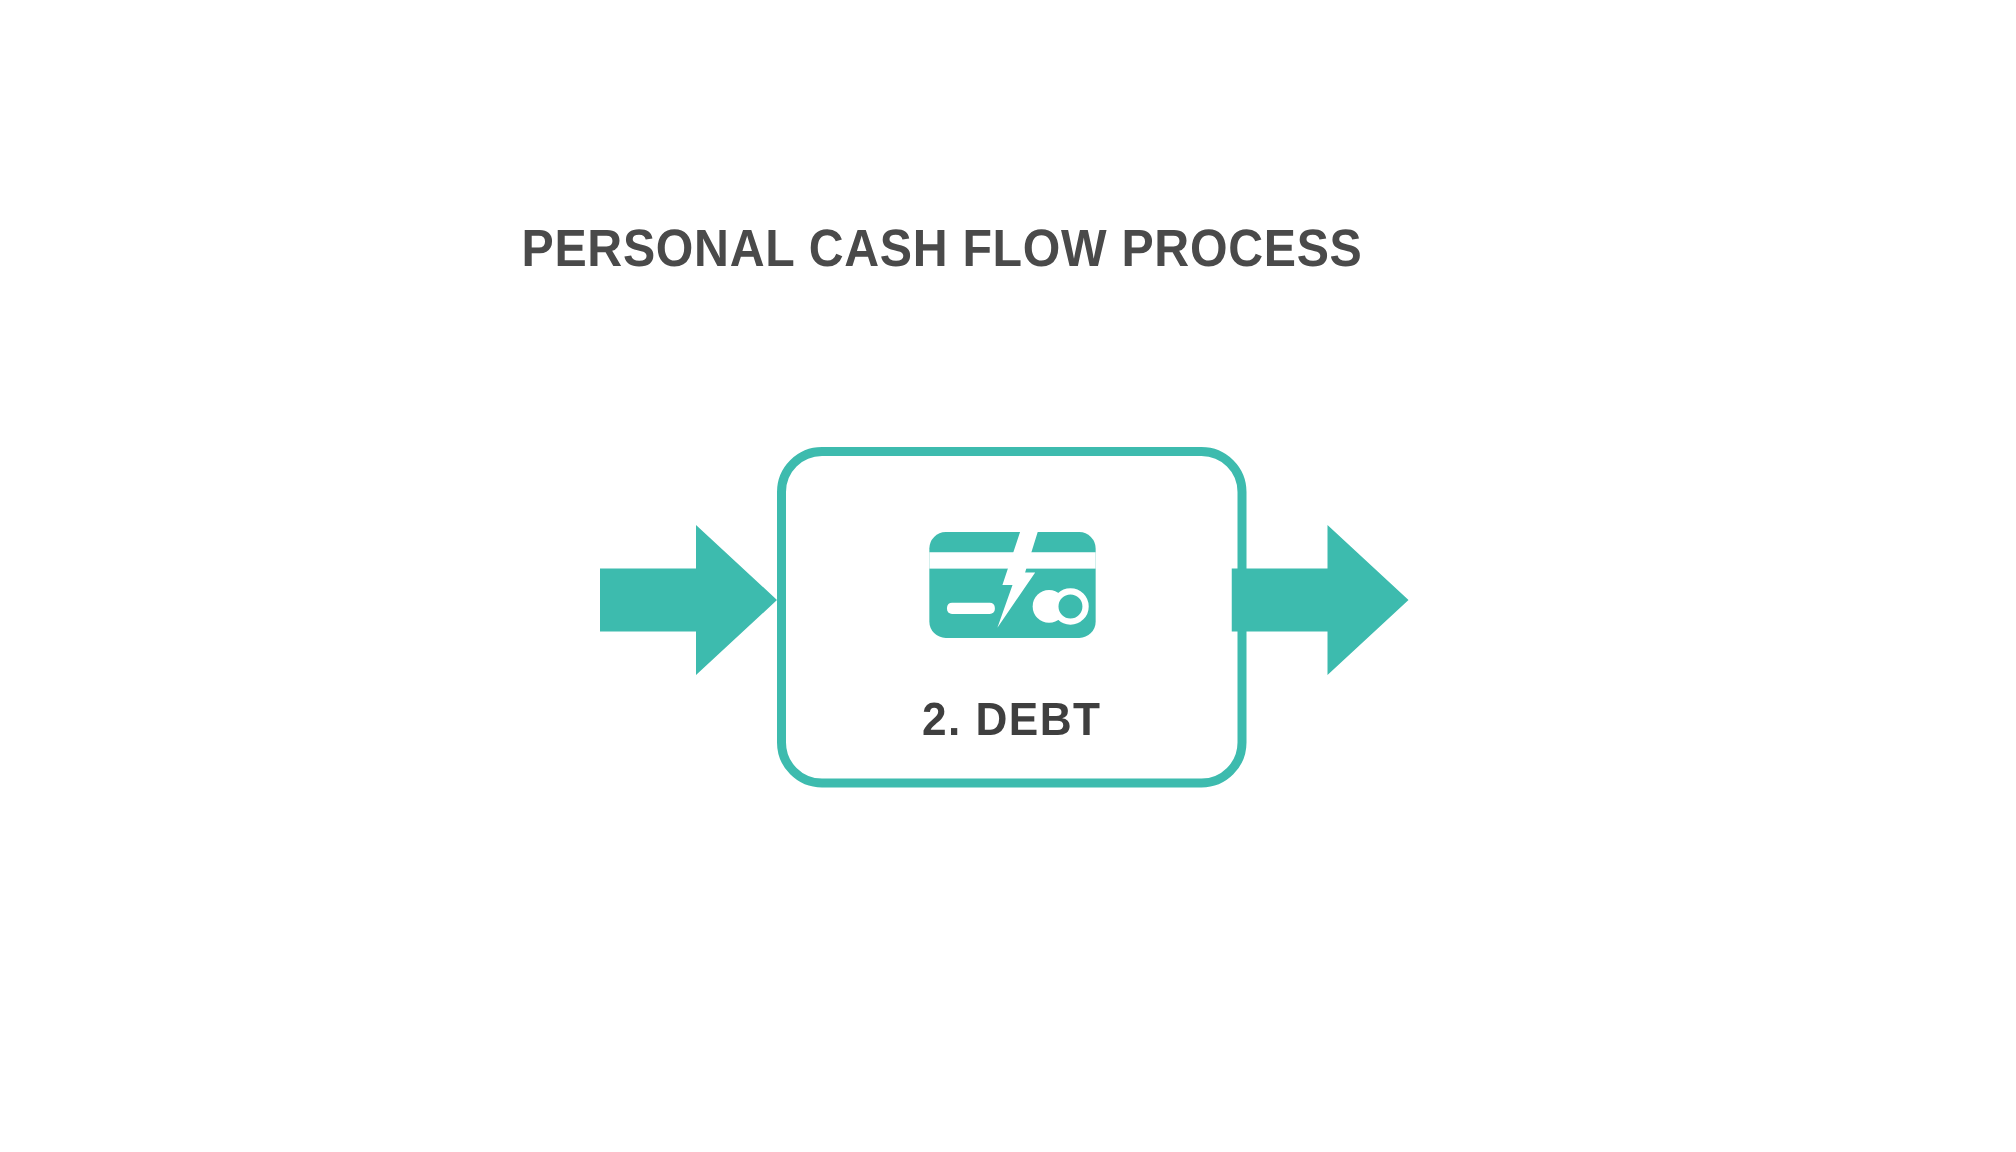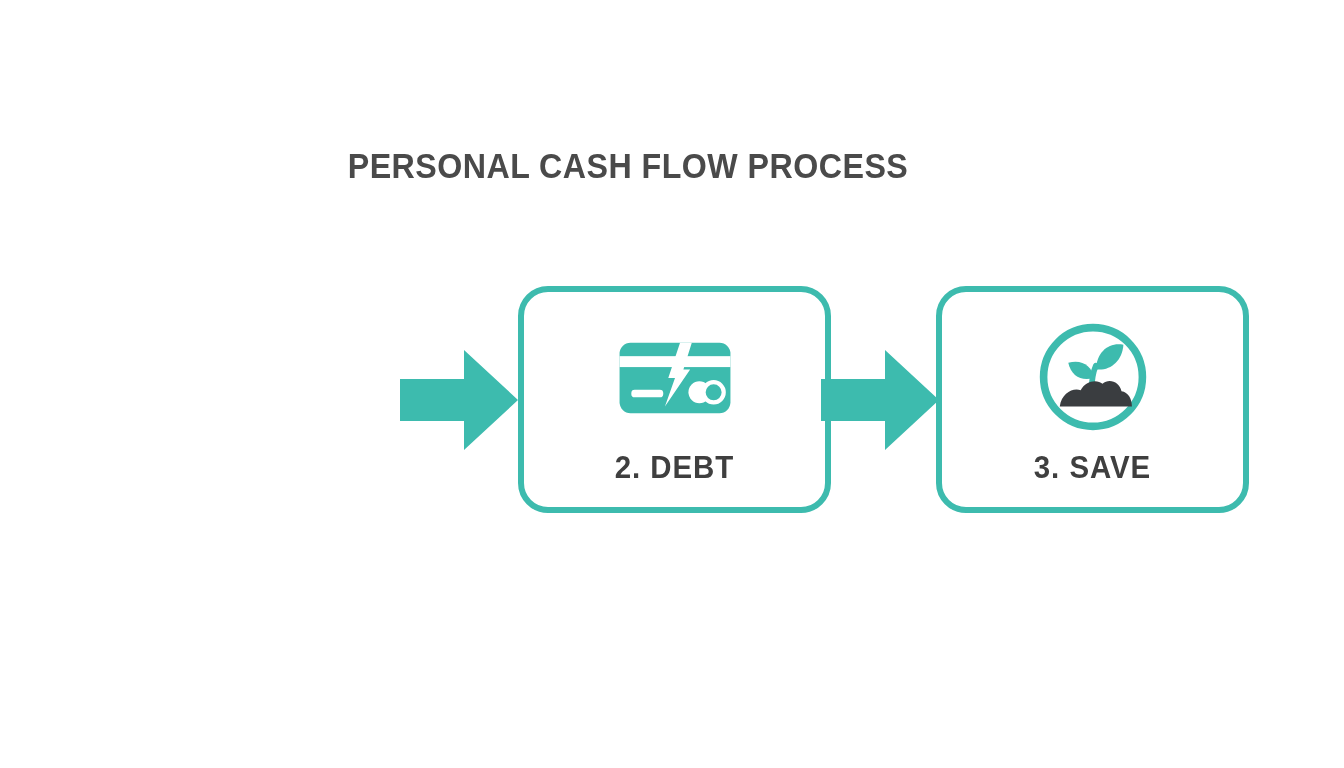--- a/index.html
+++ b/index.html
@@ -61,47 +61,34 @@
   .soil-fill   { fill: var(--soil, #3a3d40); }
 </style>
 </head>
 <body>
 
 <div class="canvas">
 
   <div class="diagram-title">PERSONAL CASH FLOW PROCESS</div>
 
 
-  <div class="step-box" style="left:518px;">
+  <div class="step-box" style="left:518px;margin-top:12px;">
     <span class="icon-wrap" style="top:44px;">
       <svg width="118" height="84" viewBox="0 0 140 100" aria-hidden="true">
         <rect class="teal-fill" x="4" y="8" width="132" height="84" rx="13"></rect>
         <rect class="white-fill" x="4" y="24" width="132" height="13"></rect>
         <polygon class="white-fill" points="76,8 90,8 80,40 88,40 58,84 70,50 62,50"></polygon>
         <rect class="white-fill" x="18" y="64" width="38" height="9" rx="4"></rect>
         <circle class="white-fill" cx="99" cy="67" r="13"></circle>
         <circle class="teal-fill" cx="116" cy="67" r="12" stroke="#ffffff" stroke-width="5"></circle>
       </svg>
     </span>
     <div class="step-label">2. DEBT</div>
   </div>
 
-  <div class="step-box" style="left:936px;">
-    <span class="icon-wrap" style="top:28px;">
-      <svg width="114" height="114" viewBox="0 0 120 120" aria-hidden="true">
-        <circle class="teal-stroke" cx="60" cy="60" r="52" fill="none" stroke-width="8"></circle>
-        <path class="teal-stroke" d="M58 84 C59 72 57 62 63 48" fill="none" stroke-width="6" stroke-linecap="round"></path>
-        <path class="teal-fill" d="M63 52 C64 33 77 23 92 26 C91 43 78 54 63 52 Z"></path>
-        <path class="teal-fill" d="M61 61 C48 65 37 59 34 45 C48 41 59 48 61 61 Z"></path>
-        <path class="soil-fill" d="M25 91 C27 77 39 71 47 74 C52 64 64 62 70 67
-                                   C77 61 88 65 90 75 C97 76 101 83 101 91 Z"></path>
-      </svg>
-    </span>
-    <div class="step-label">3. SAVE</div>
-  </div>
 
   <span class="flow-arrow" style="left:400px;">
     <svg width="120" height="104" viewBox="0 0 120 104" aria-hidden="true">
       <polygon class="teal-fill" points="0,31 64,31 64,2 118,52 64,102 64,73 0,73"></polygon>
     </svg>
   </span>
   <span class="flow-arrow" style="left:821px;">
     <svg width="120" height="104" viewBox="0 0 120 104" aria-hidden="true">
       <polygon class="teal-fill" points="0,31 64,31 64,2 118,52 64,102 64,73 0,73"></polygon>
     </svg>

